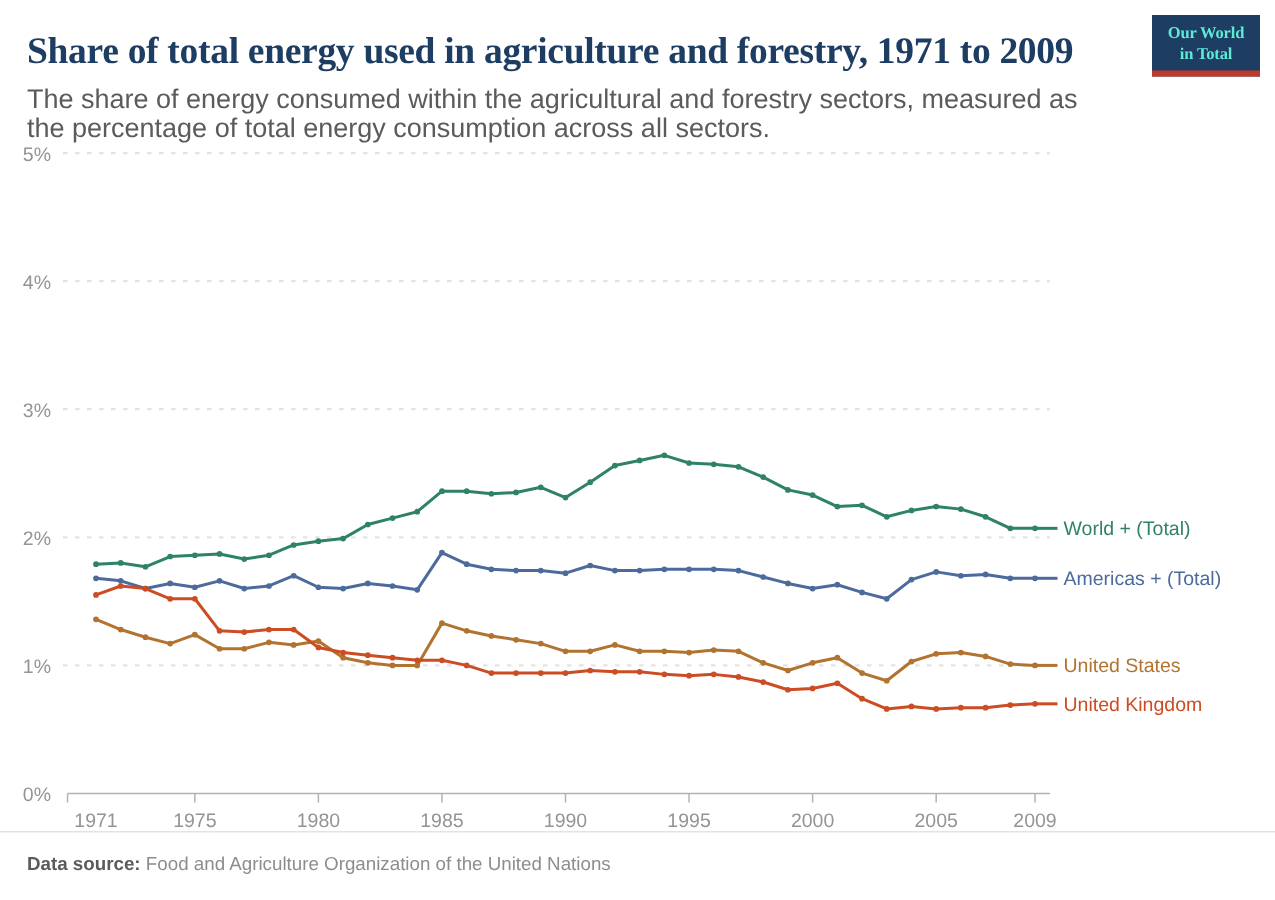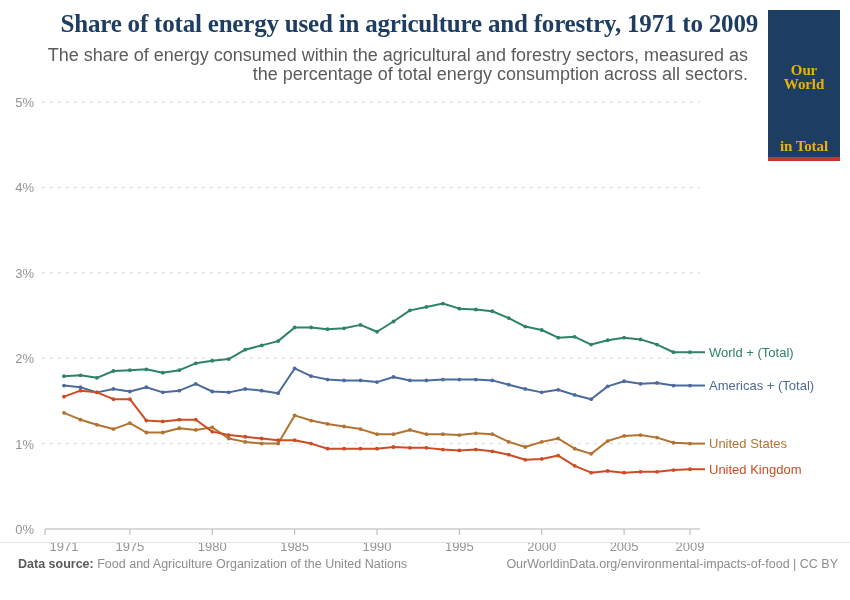--- a/index.html
+++ b/index.html
@@ -17,23 +17,22 @@
   .page {
     position: relative;
     width: 850px;
     height: 600px;
     box-sizing: border-box;
   }
   
   .header {
     position: absolute;
     left: 18px;
-    top: 9px;
+    top: 20px;
     width: 740px;
-    text-align: right;
   }
   .chart-title {
     font-family: "Liberation Serif", serif;
     font-size: 25px;
     font-weight: 700;
     color: #1d3d63;
     letter-spacing: -0.2px;
     line-height: 30px;
     margin: 0;
     white-space: nowrap;
@@ -54,27 +53,26 @@
     top: 10px;
     width: 72px;
     background: #1d3d63;
     border-bottom: 4px solid #c0392b;
     padding: 5px 4px 4px 4px;
     box-sizing: border-box;
     text-align: center;
   }
   .owid-logo span {
     display: block;
-    color: #eab308;
+    color: #5eead4;
     font-family: "Liberation Serif", serif;
     font-weight: 700;
-    font-size: 15px;
+    font-size: 11px;
     line-height: 14px;
     letter-spacing: -0.1px;
-    margin-top: 48px;
   }
   
   .chart-area {
     position: absolute;
     left: 0;
     top: 88px;
     width: 850px;
     height: 465px;
   }
   svg.plot {
@@ -88,21 +86,21 @@
   .series-label {
     font-family: "Liberation Sans", sans-serif;
     font-size: 13px;
   }
   
   .footer {
     position: absolute;
     left: 0;
     bottom: 0;
     width: 850px;
-    height: 58px;
+    height: 46px;
     border-top: 1px solid #e3e3e3;
     box-sizing: border-box;
   }
   .footer-left {
     position: absolute;
     left: 18px;
     top: 14px;
     font-size: 12.5px;
     color: #8d8d8d;
     white-space: nowrap;
@@ -336,16 +334,15 @@
         <line x1="690" x2="705" y1="381.22" y2="381.22" stroke="#cc4c24" stroke-width="2"></line>
         <text x="709" y="385.72" class="series-label" fill="#cc4c24">United Kingdom</text>
       </svg>
   </div>
 
   <div class="footer">
     <div class="footer-left">
       <b>Data source:</b>
       <span>Food and Agriculture Organization of the United Nations</span>
     </div>
-    <div class="footer-right">OurWorldinData.org/environmental-impacts-of-food | CC BY</div>
   </div>
 
 </div>
 
 </body></html>

